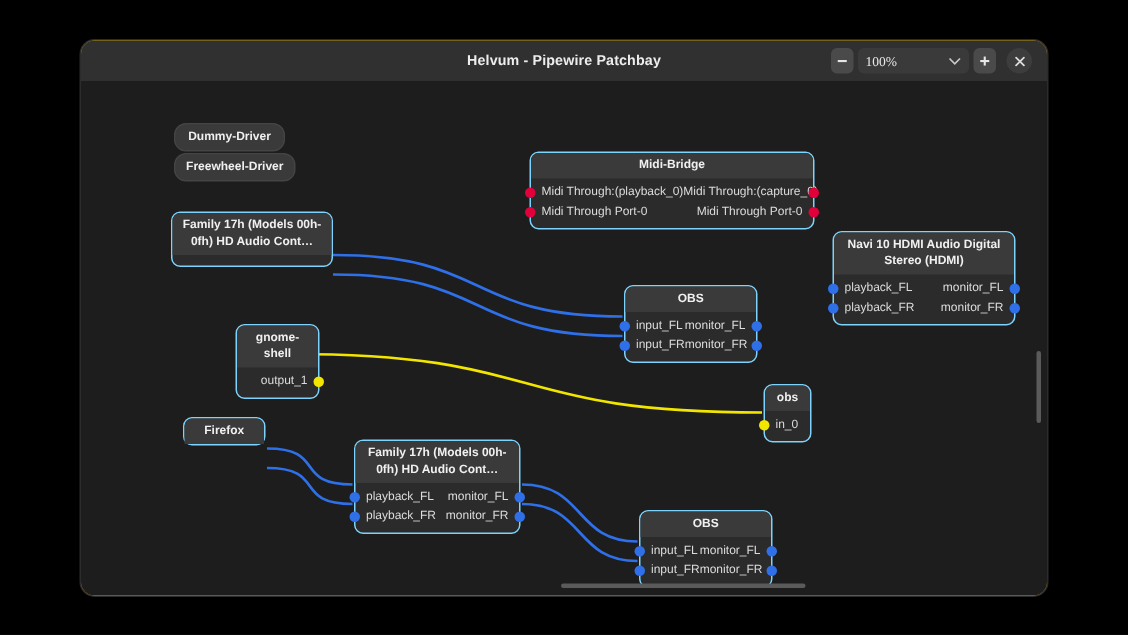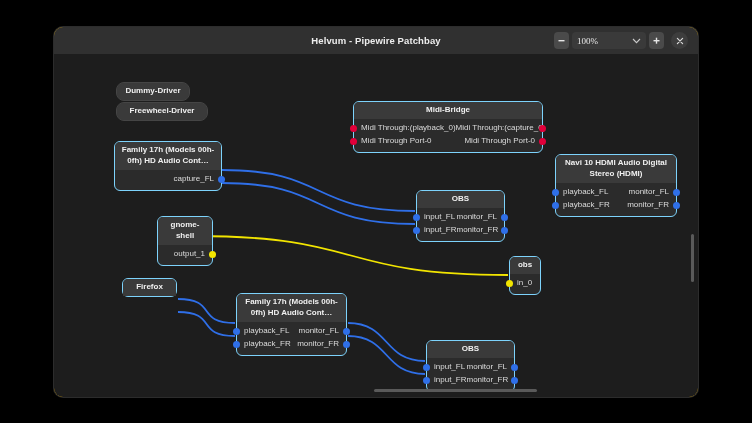--- a/index.html
+++ b/index.html
@@ -251,21 +251,21 @@
         <path d="M 140 182 C 312.70000000000005 182, 281.29999999999995 221, 454 221" fill="none" stroke="#f2e500" stroke-width="1.8"></path>
         <path d="M 124 245 C 164 245, 141 269, 181 269" fill="none" stroke="#2f6fe8" stroke-width="1.8"></path>
         <path d="M 124 258 C 164 258, 141 282, 181 282" fill="none" stroke="#2f6fe8" stroke-width="1.8"></path>
         <path d="M 294 269 C 336.35 269, 328.65 307, 371 307" fill="none" stroke="#2f6fe8" stroke-width="1.8"></path>
         <path d="M 294 282 C 336.35 282, 328.65 320, 371 320" fill="none" stroke="#2f6fe8" stroke-width="1.8"></path>
       </svg>
     <div id="node-layer">
         <div class="node pill" style="left: 62px; top: 28px; width: 74px;">
           <div class="node-header">Dummy-Driver</div>
         </div>
-        <div class="node pill" style="left: 62px; top: 48px; width: 92px;">
+        <div class="node pill" style="left: 62px; top: 48px; width: 81px;">
           <div class="node-header">Freewheel-Driver</div>
         </div>
         <div class="node" style="left: 299px; top: 47px; width: 190px;">
           <div class="node-header">Midi-Bridge</div>
           <div class="port-rows">
             <div class="port-row">
               <span class="dot left midi"></span>
               <span class="port in">Midi Through:(playback_0)</span>
               <span class="port out">Midi Through:(capture_0)</span>
               <span class="dot right midi"></span>
@@ -274,24 +274,20 @@
               <span class="dot left midi"></span>
               <span class="port in">Midi Through Port-0</span>
               <span class="port out">Midi Through Port-0</span>
               <span class="dot right midi"></span>
             </div>
           </div>
         </div>
         <div class="node" style="left: 60px; top: 87px; width: 108px;">
           <div class="node-header">Family 17h (Models 00h-0fh) HD Audio Cont…</div>
           <div class="port-rows">
-            <div class="port-row">
-              <span class="port out">capture_FL</span>
-              <span class="dot right audio"></span>
-            </div>
           </div>
         </div>
         <div class="node" style="left: 501px; top: 100px; width: 122px;">
           <div class="node-header">Navi 10 HDMI Audio Digital Stereo (HDMI)</div>
           <div class="port-rows">
             <div class="port-row">
               <span class="dot left audio"></span>
               <span class="port in">playback_FL</span>
               <span class="port out">monitor_FL</span>
               <span class="dot right audio"></span>

